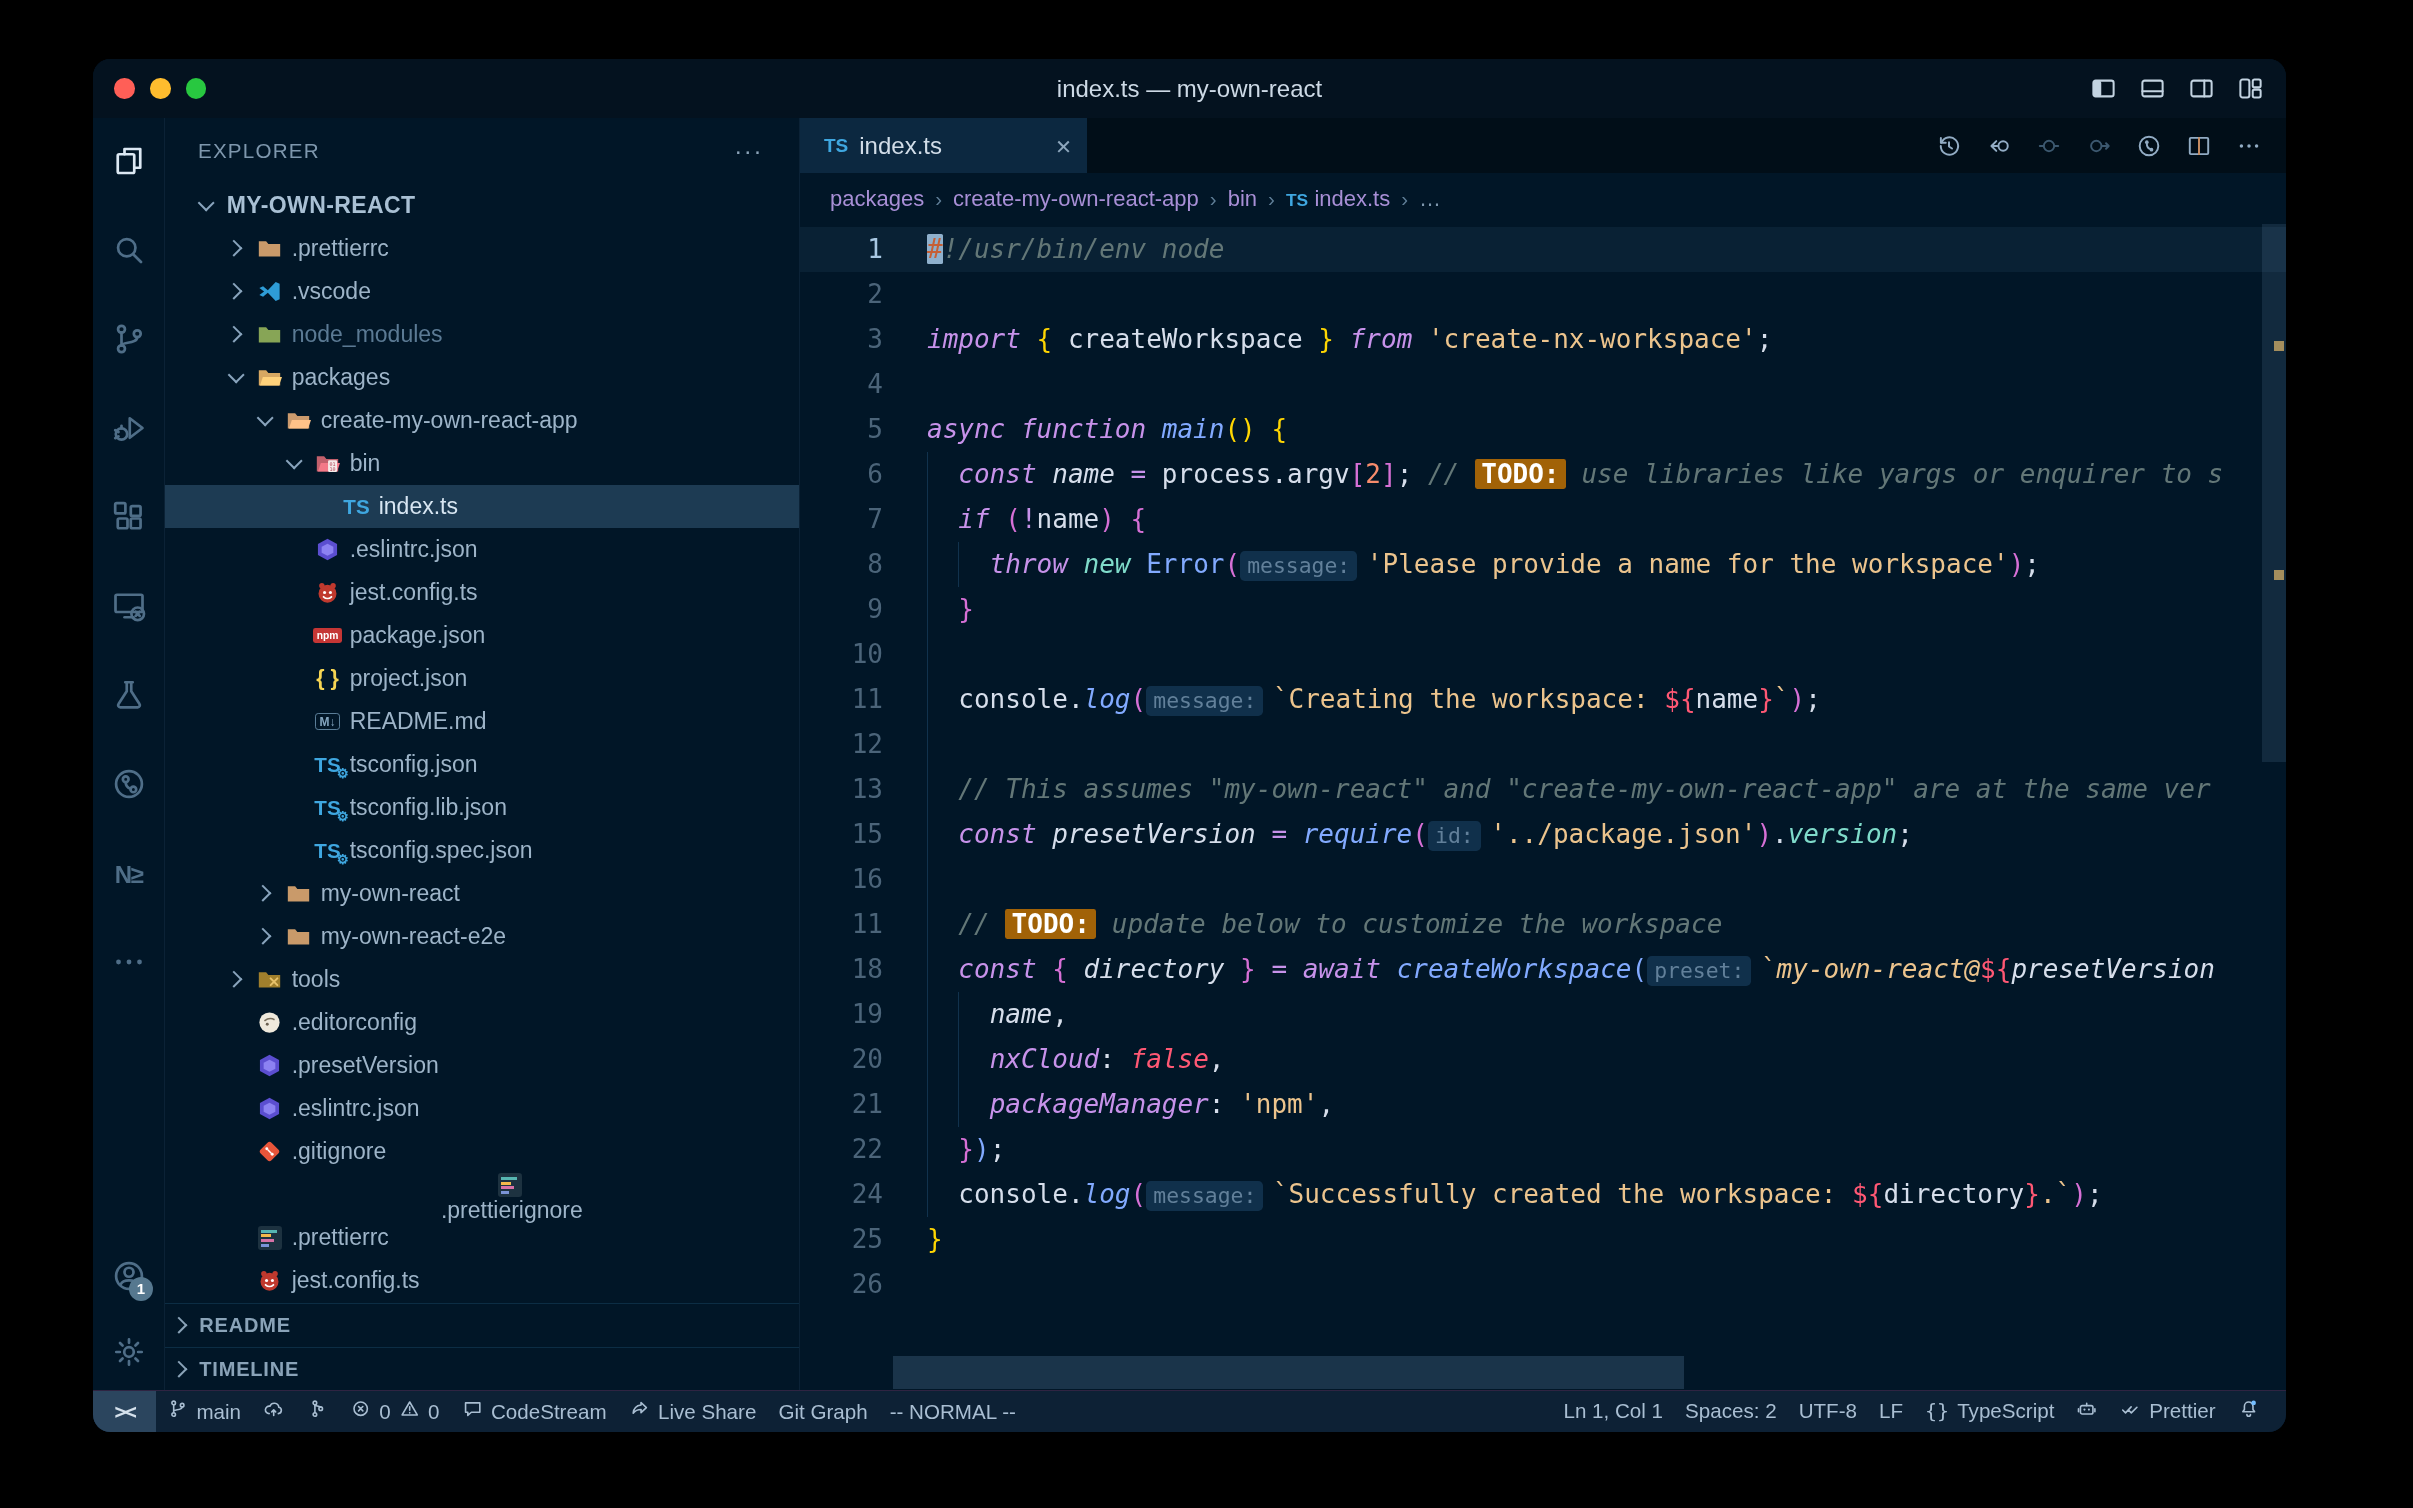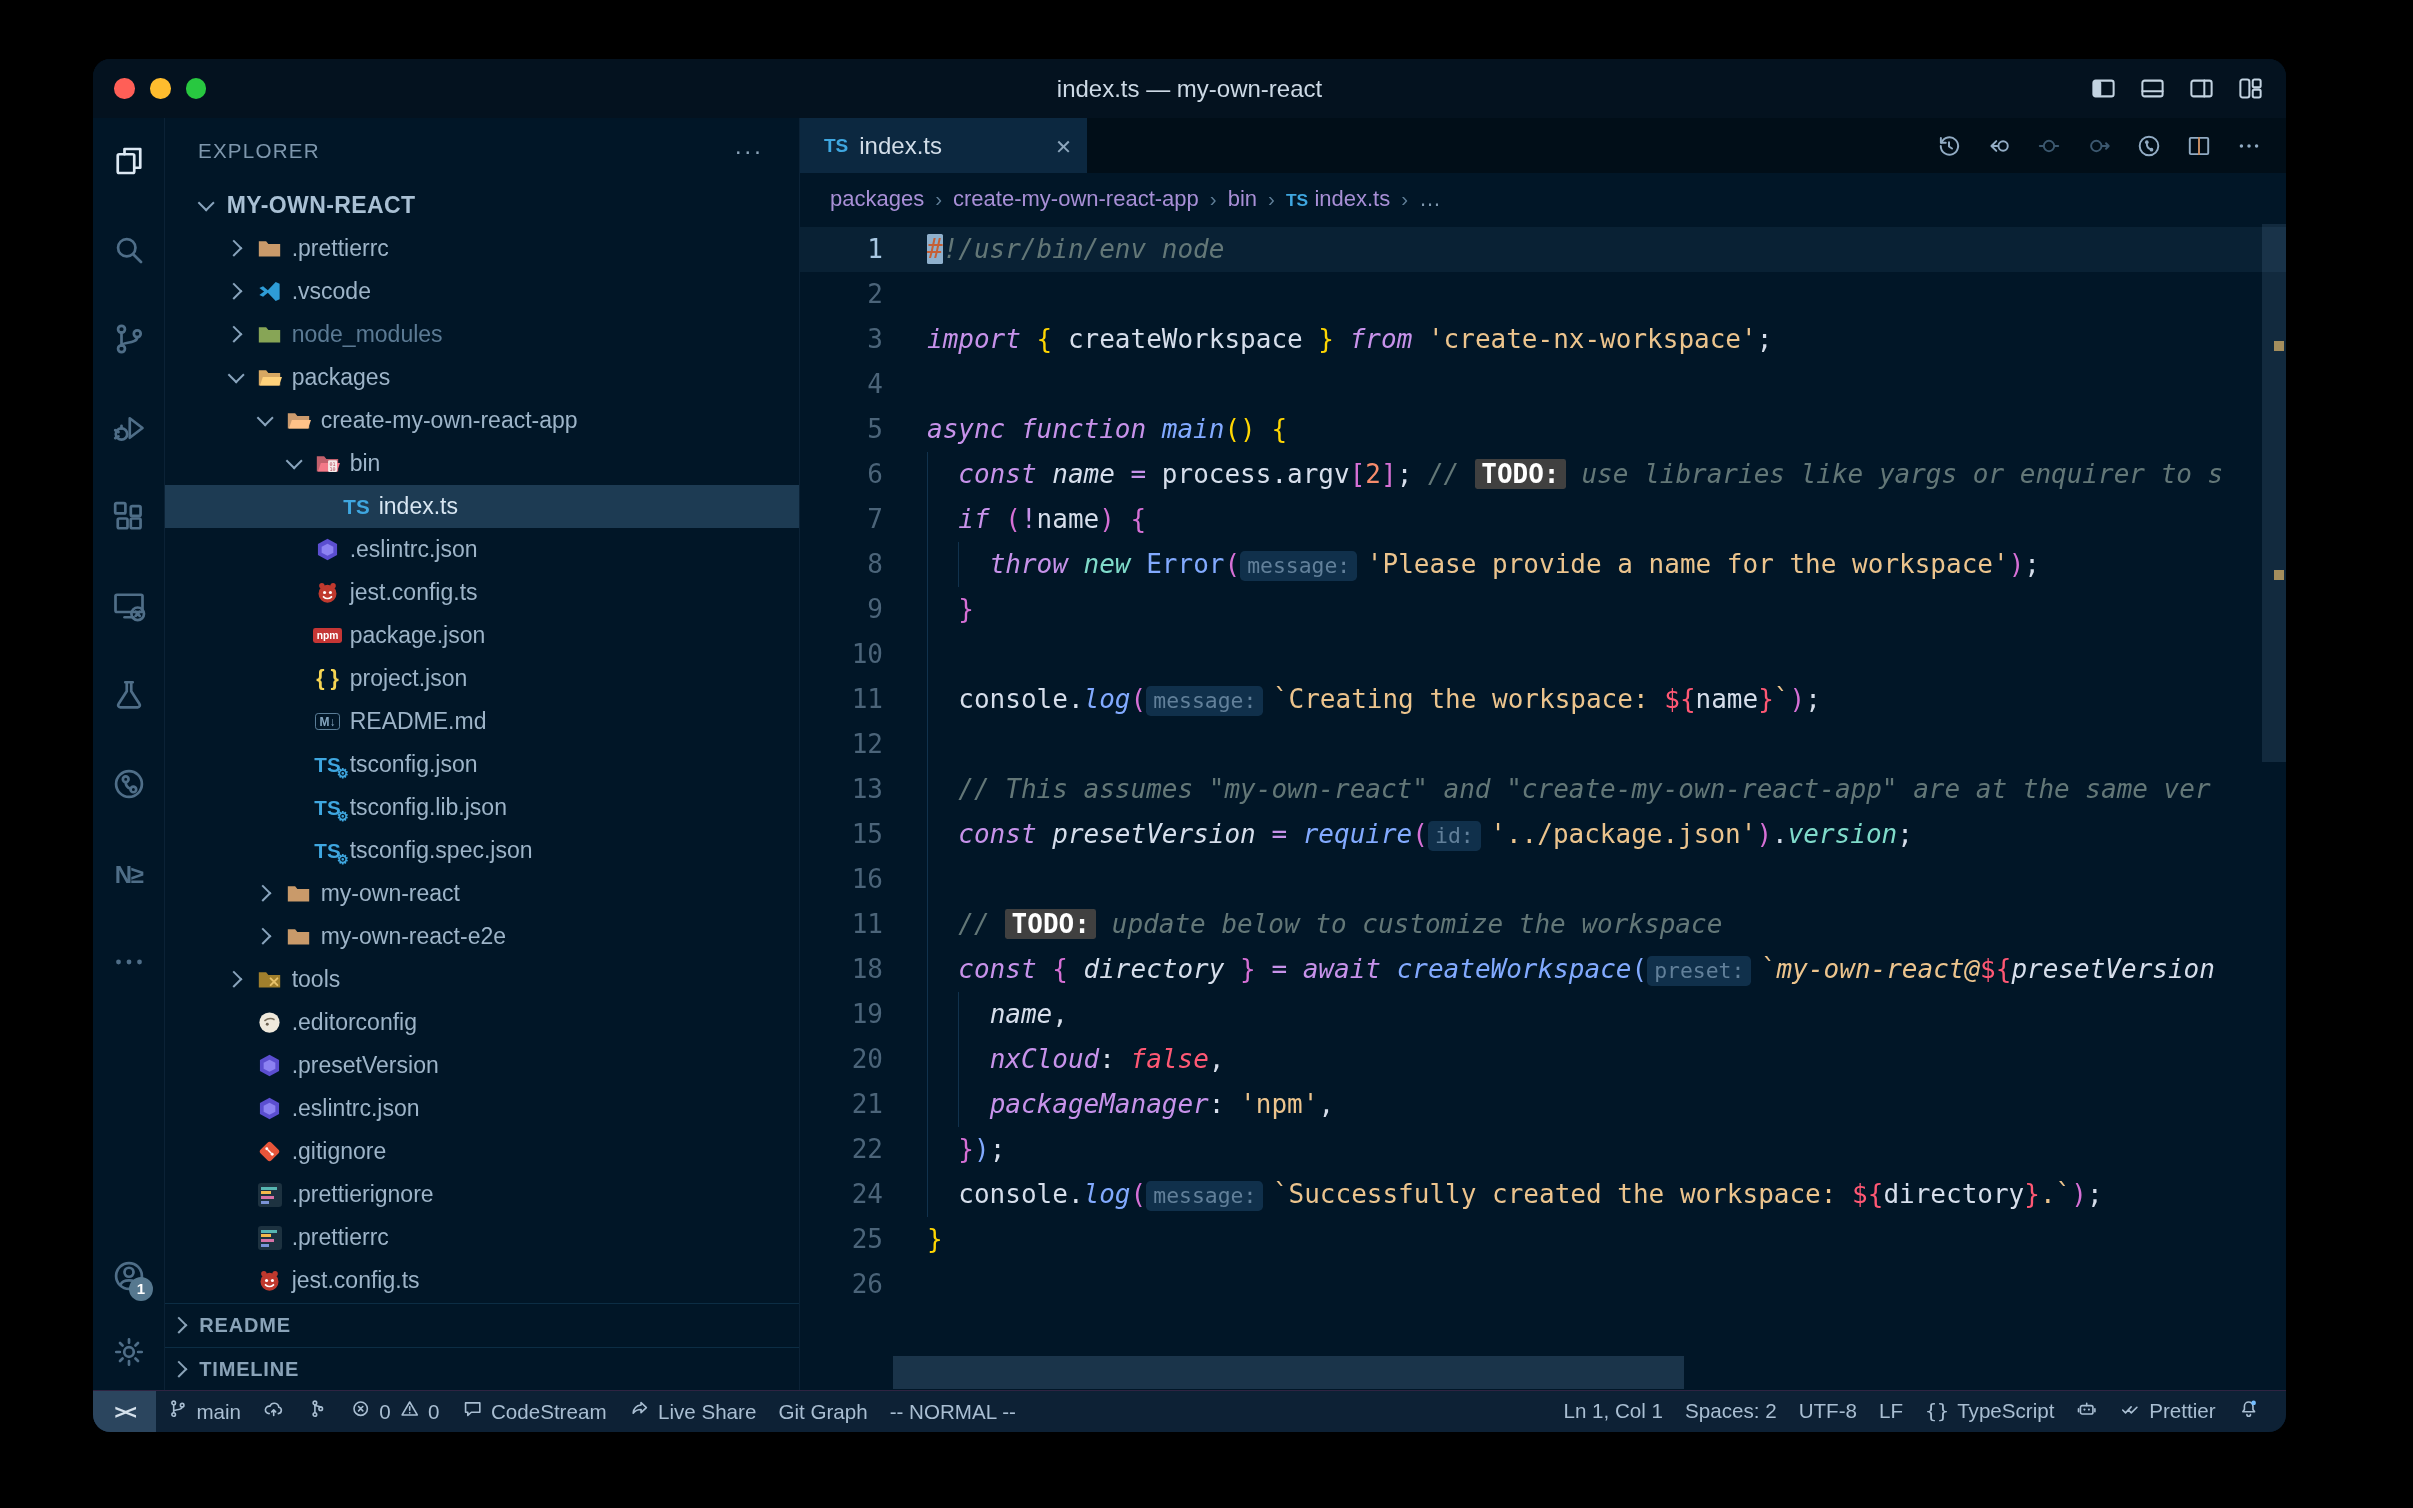--- a/index.html
+++ b/index.html
@@ -89,21 +89,21 @@
   .t-num{color:#f78c6c}
   .t-bY{color:#ffd602}
   .t-bP{color:#d670d6}
   .t-bB{color:#82aaff}
   .t-red{color:#ff5874}
   .t-redi{color:#ff5874;font-style:italic}
   .t-teal{color:#7fdbca;font-style:italic}
   .t-pn{color:#d6deeb}
   .t-ws{}
   .t-hint{font-size:21.4px;font-style:normal;background:#10304b;color:#62809a;padding:2.4px 7.1px;border-radius:4.7px;margin-right:9.5px;}
-  .t-todo{background:#404040;color:#fff;font-weight:bold;padding:0 6.3px;border-radius:2.4px;}
+  .t-todo{background:#a16207;color:#fff;font-weight:bold;padding:0 6.3px;border-radius:2.4px;}
   .t-cur{background:#8fb0cc;color:#c65f35;border-radius:1.6px;}
   .vscroll{position:absolute;right:0;top:0;width:24px;height:538px;background:rgba(110,150,185,0.16);}
   .ruler-marker{position:absolute;right:1.6px;width:10.3px;height:10.3px;background:#ad935f;opacity:.95;}
   .hscroll{position:absolute;left:93px;bottom:1.6px;width:791px;height:33px;background:rgba(120,160,200,0.22);}
   
   .statusbar{position:absolute;left:0;right:0;bottom:0;height:41px;background:#0d2135;border-top:1.6px solid #2f2442;
              display:flex;align-items:center;color:#a9bed2;font-size:20.6px;}
   .sitem{display:flex;align-items:center;gap:8px;padding:0 11px;height:100%;cursor:pointer;white-space:nowrap;}
   .sitem svg{width:21.4px;height:21.4px;}
   .remote-box{background:#2b455e;width:63px;height:100%;display:flex;align-items:center;justify-content:center;flex:none;cursor:pointer;}
@@ -462,21 +462,21 @@
               <span class="ficon">
                 <svg viewBox="0 0 24 24">
                   <rect x="5.2" y="5.2" width="13.6" height="13.6" rx="2.5" transform="rotate(45 12 12)" fill="#e8553a"></rect>
                   <circle cx="9.6" cy="9.6" r="1.3" fill="#fff"></circle>
                   <circle cx="14.4" cy="14.4" r="1.3" fill="#fff"></circle>
                   <path d="M10.5 10.5 L13.5 13.5" stroke="#fff" stroke-width="1.4"></path>
                 </svg>
               </span>
               <span class="tlabel">.gitignore</span>
             </div>
-            <div class="trow" style="padding-left: 55px;">
+            <div class="trow" style="padding-left: 55px; flex-direction: column;">
               <span class="chev-slot"></span>
               <span class="ficon">
                 <span class="prettier-badge"></span>
               </span>
               <span class="tlabel">.prettierignore</span>
             </div>
             <div class="trow" style="padding-left: 55px;">
               <span class="chev-slot"></span>
               <span class="ficon">
                 <span class="prettier-badge"></span>

